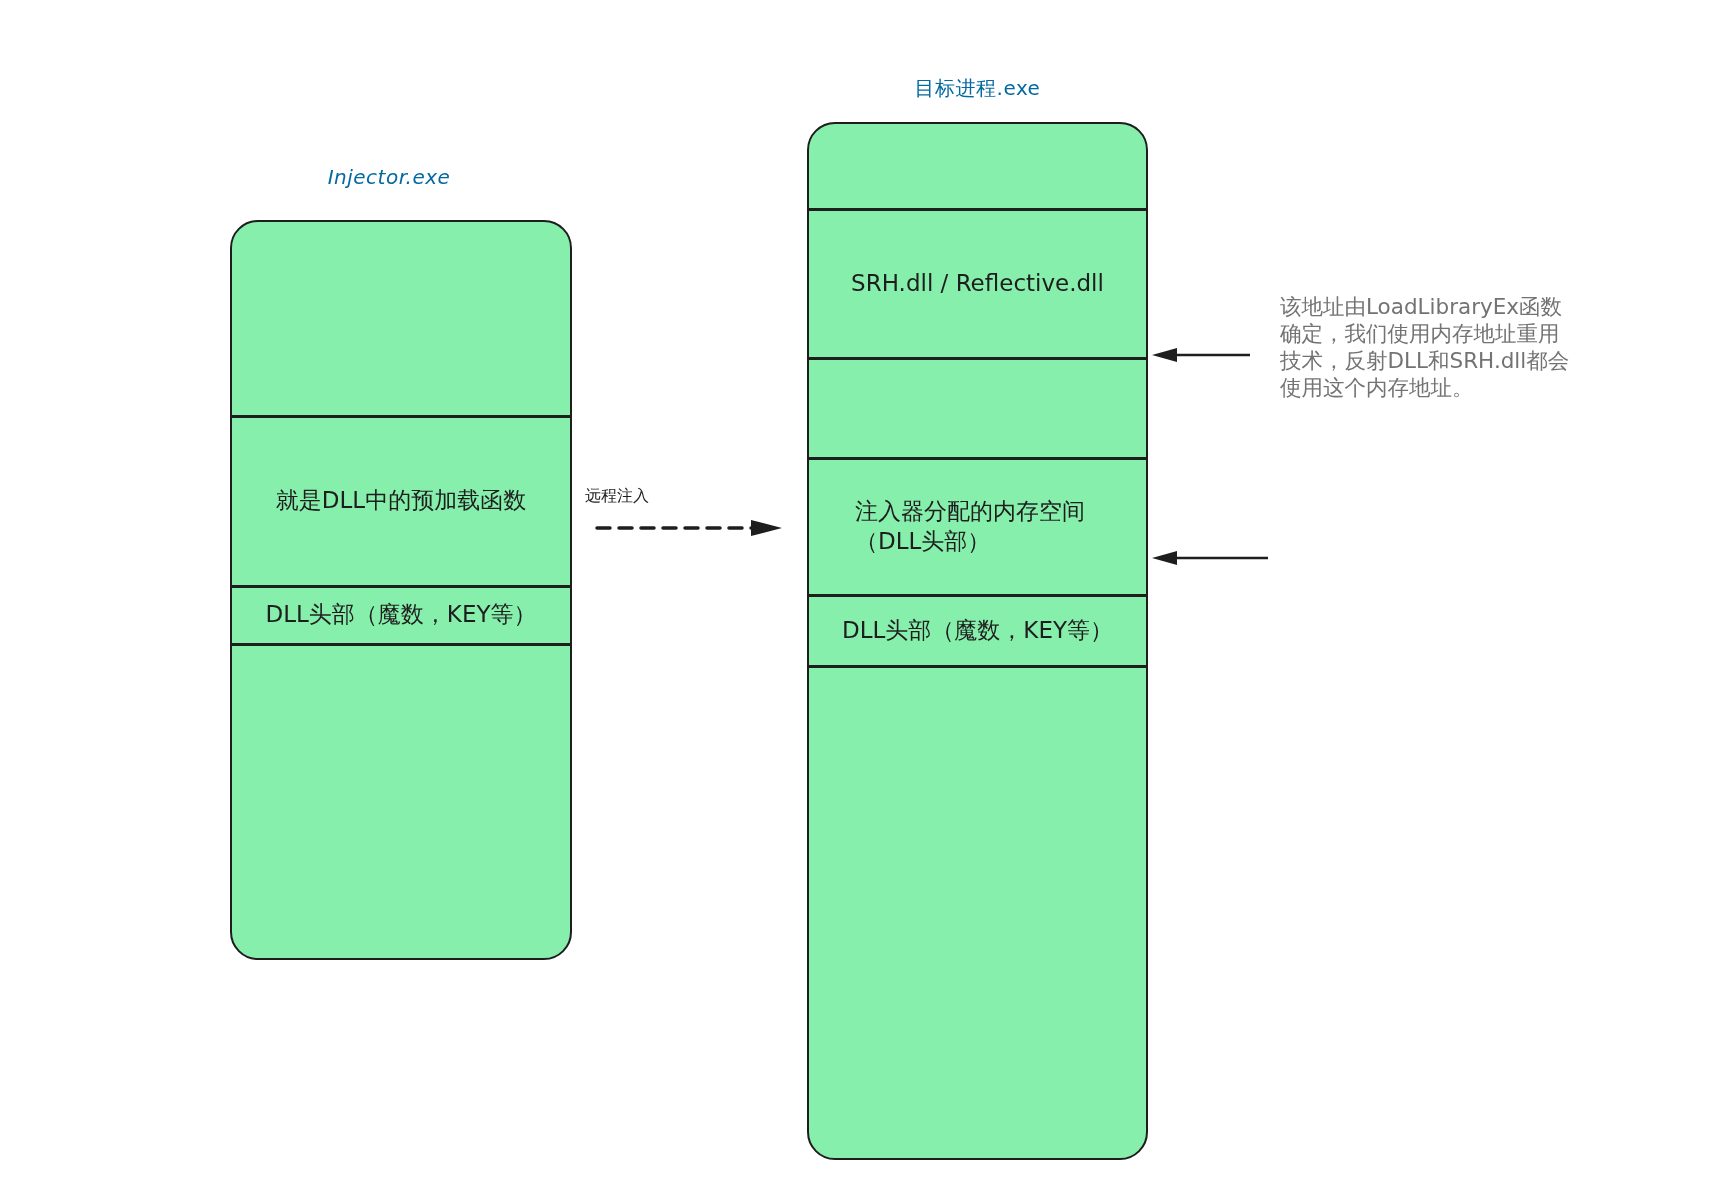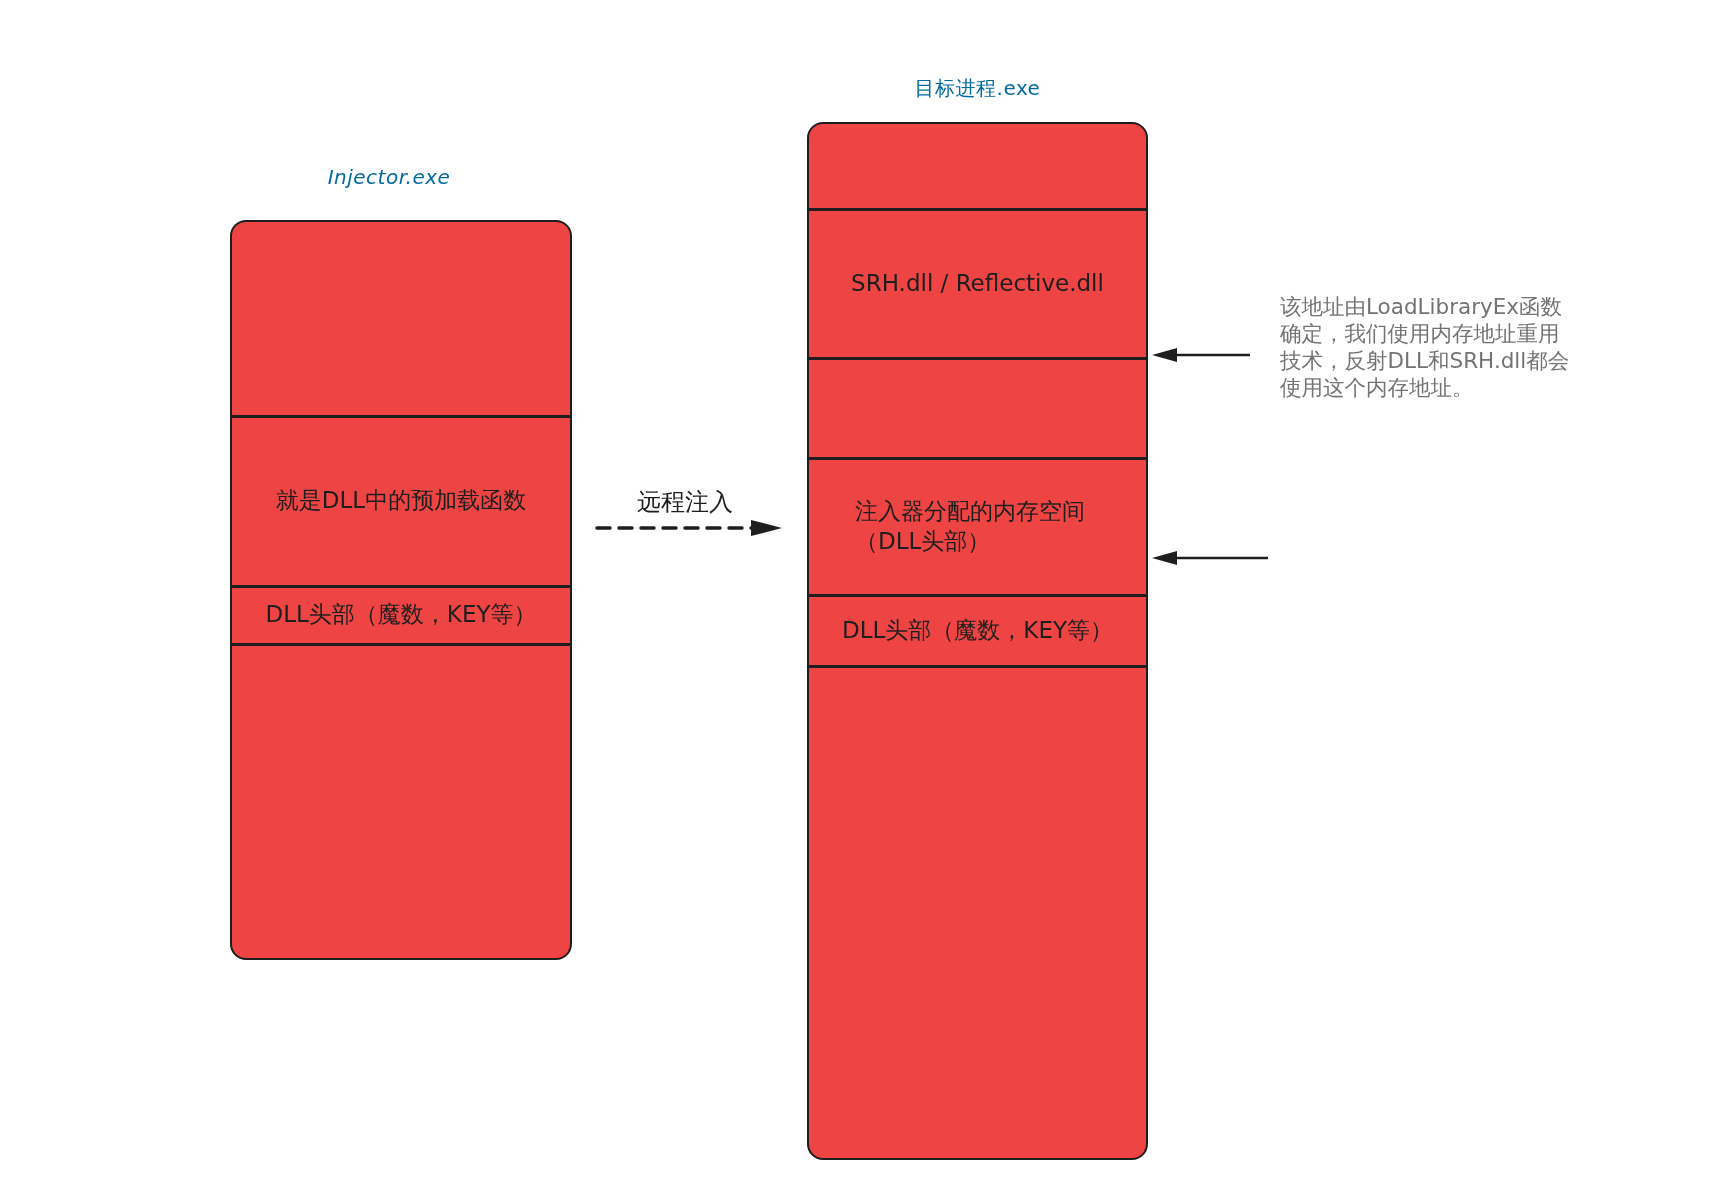--- a/index.html
+++ b/index.html
@@ -19,23 +19,23 @@
   .proc-title {
     position: absolute;
     text-align: center;
     font-size: 20px;
     font-weight: 500;
     letter-spacing: 0.5px;
     color: #0369a1;
   }
   .mem-box {
     position: absolute;
-    background: #ef4444;
+    background: #86efac;
     border: 2.5px solid #1e1e1e;
-    border-radius: 16px;
+    border-radius: 28px;
     box-sizing: border-box;
   }
   .divider {
     position: absolute;
     left: 0;
     width: 100%;
     height: 2.5px;
     background: #1e1e1e;
   }
   .section-label {
@@ -51,22 +51,22 @@
     box-sizing: border-box;
     color: #1e1e1e;
   }
   .section-label.left-aligned {
     justify-content: flex-start;
     padding-left: 46px;
     text-align: left;
   }
   .arrow-label {
     position: absolute;
-    text-align: center;
-    font-size: 24px;
+    text-align: left;
+    font-size: 16px;
     color: #1e1e1e;
   }
   .annotation {
     position: absolute;
     font-size: 21.5px;
     line-height: 27px;
     white-space: pre-line;
     color: #737373;
   }
   svg.arrow {

